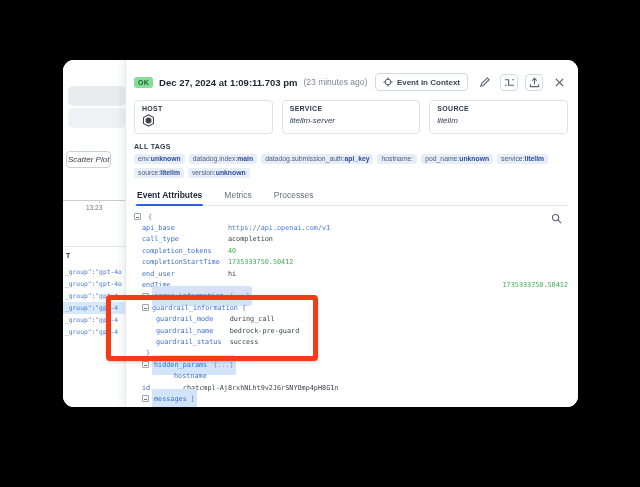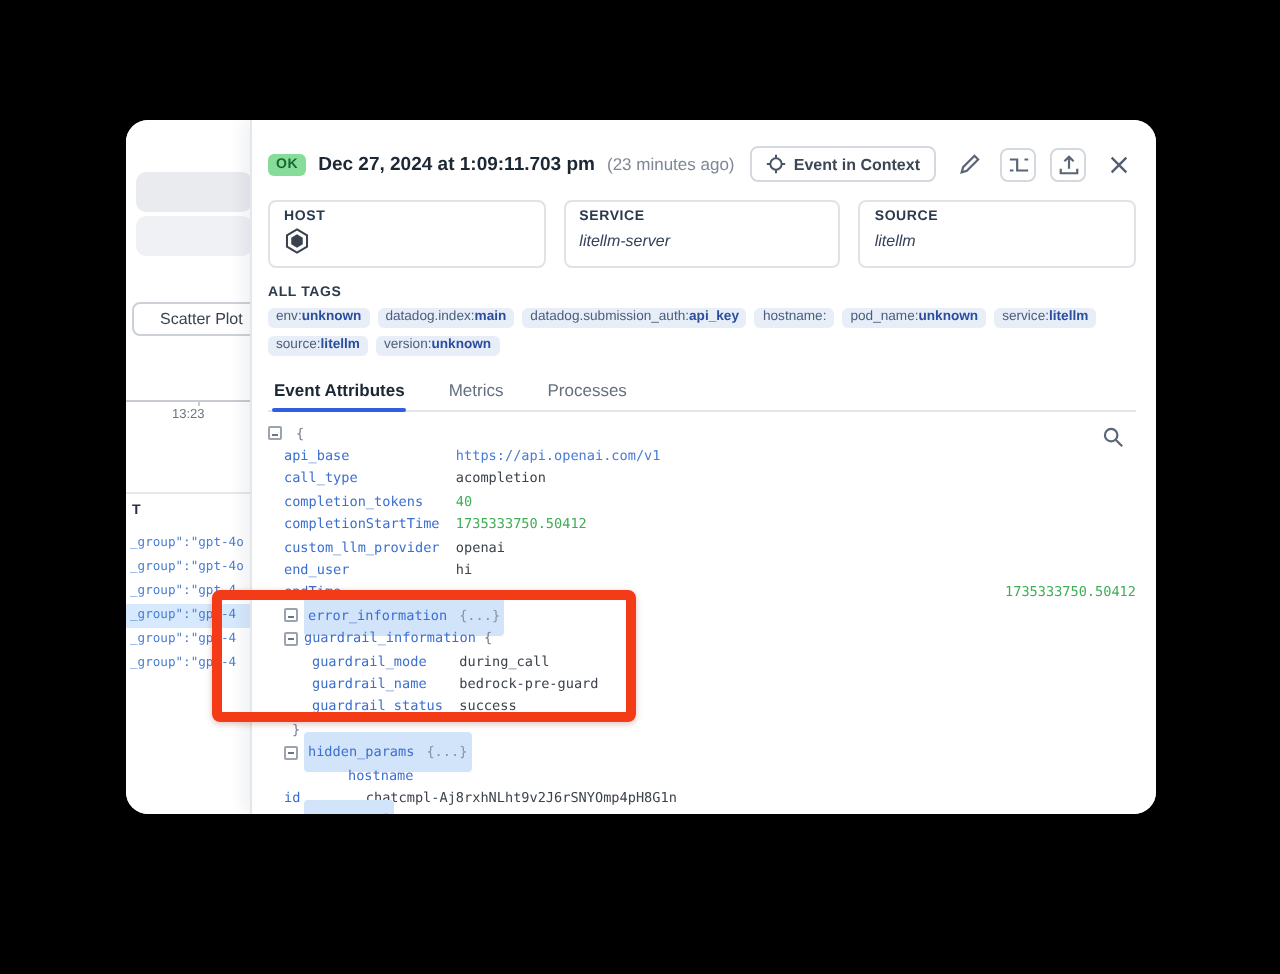--- a/index.html
+++ b/index.html
@@ -10,22 +10,22 @@
   .card { position:absolute; left:63px; top:60px; width:515px; height:347px;
           background:#fff; border-radius:11px; overflow:hidden;
           box-shadow:0 12px 40px rgba(0,0,0,.65); }
 
   
   .underlay { position:absolute; left:0; top:0; width:62px; height:100%; background:#fff; }
   .skel { position:absolute; left:5px; width:58px; height:20px; border-radius:5px; }
   .skel.s1 { top:26px; background:#e9ebee; }
   .skel.s2 { top:48px; background:#eff1f4; }
   .scatter-btn { position:absolute; left:3px; top:91px; background:#fff;
-                 border:1px solid #ccd1d8; border-radius:4px; padding:3px 13px;
-                 font-size:8px; color:#39424e; white-space:nowrap; }
+                 border:1px solid #ccd1d8; border-radius:4px; padding:3px 1px;
+                 font-size:8px; color:#39424e; white-space:nowrap;font-style:italic; }
   .axis { position:absolute; left:0; right:0; top:140px; border-top:1px solid #c7cbd2; }
   .axis-tick { position:absolute; left:36px; top:140px; width:1px; height:3px; background:#c7cbd2; }
   .axis-label { position:absolute; left:23px; top:144px; font-size:6.5px; color:#6b7583; }
   .u-divider { position:absolute; left:0; right:0; top:186px; border-top:1px solid #e5e7eb; }
   .list-header { position:absolute; left:3px; top:192px; font-size:7px; font-weight:bold; color:#273142; }
   .u-list { position:absolute; left:0; right:0; top:206px; }
   .u-row { height:12px; line-height:12px; font-family:"DejaVu Sans Mono", monospace;
            font-size:6.3px; color:#4a7ed2; padding-left:2px; white-space:nowrap; overflow:hidden; }
   .u-row.selected { background:#d7e9fc; }
 
@@ -210,24 +210,20 @@
           </div>
           <div class="jrow" style="padding-left: 8px;">
             <span class="jkey" style="display: inline-block; width: 21ch;">completion_tokens</span>
             <span class="jval-number">40</span>
           </div>
           <div class="jrow" style="padding-left: 8px;">
             <span class="jkey" style="display: inline-block; width: 21ch;">completionStartTime</span>
             <span class="jval-number">1735333750.50412</span>
           </div>
           <div class="jrow" style="padding-left: 8px;">
-            <span class="jkey" style="display: inline-block; width: 21ch;">custom_llm_provider</span>
-            <span class="jval-string">openai</span>
-          </div>
-          <div class="jrow" style="padding-left: 8px;">
             <span class="jkey" style="display: inline-block; width: 21ch;">end_user</span>
             <span class="jval-string">hi</span>
           </div>
           <div class="jrow" style="padding-left: 8px; justify-content: space-between;">
             <span class="jkey" style="display: inline-block; width: 21ch;">endTime</span>
             <span class="jval-number">1735333750.50412</span>
           </div>
           <div class="jrow" style="padding-left: 8px;">
             <span class="toggle"></span>
             <span class="hl"><span class="jkey">error_information</span><span class="jval-collapsed" style="margin-left: 6px;">{...}</span></span>

